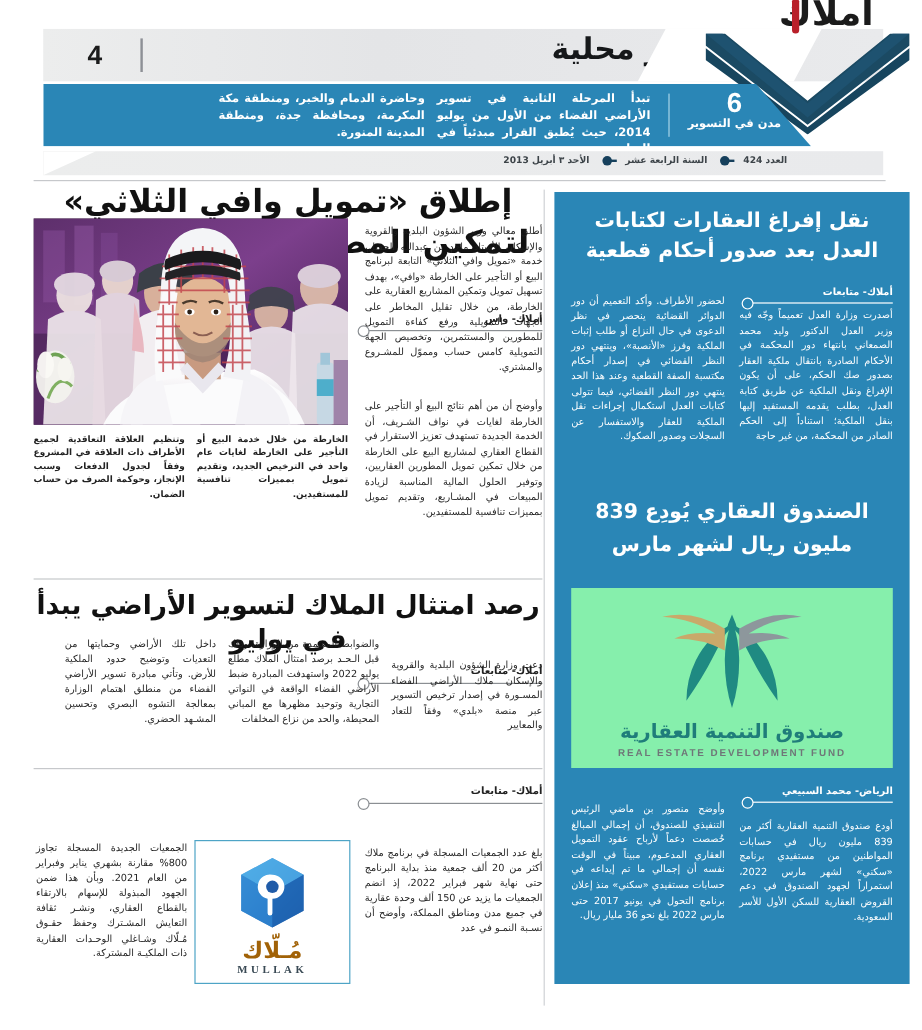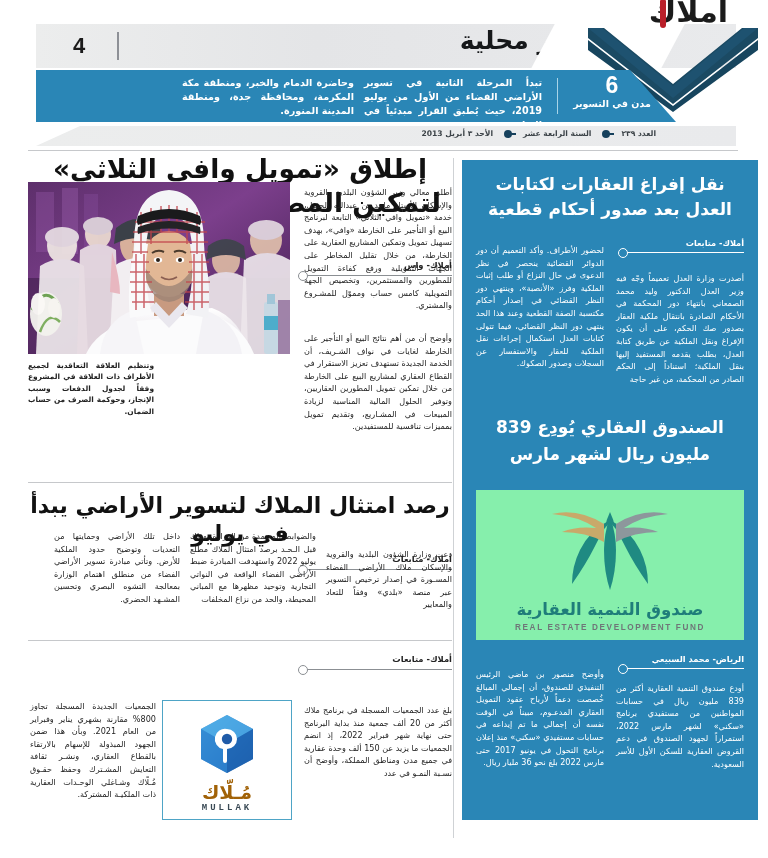--- a/index.html
+++ b/index.html
@@ -91,21 +91,21 @@
     border-radius:50%;background:#2a86b6;}
 
   .redf-box{position:absolute;left:14px;width:268px;background:#86efac;}
   .redf-ar{font-size:16.5px;font-weight:bold;color:#1f7d7a;text-align:center;letter-spacing:0.5px;}
   .redf-en{font-size:8.2px;font-weight:bold;color:#6f7678;text-align:center;letter-spacing:1.6px;
     font-family:"Liberation Sans",sans-serif;}
 
   .mullak-box{position:absolute;width:128px;height:118px;background:#fff;border:1px solid #4ea4c6;}
   .mullak-ar{font-size:19px;font-weight:bold;color:#a16207;text-align:center;letter-spacing:1px;}
   .mullak-en{font-size:9px;font-weight:bold;color:#3a4a55;text-align:center;letter-spacing:3px;
-    font-family:Liberation Mono, monospace;}
+    font-family:Liberation Serif, serif;}
 
   .sideline{position:absolute;background:#cfd2d5;width:1px;}
 </style>
 </head>
 <body>
 
 <div class="page">
 
   <div class="masthead">
     <div class="mast-grey"></div>
@@ -125,27 +125,27 @@
     <div class="logo-alef"></div>
   </div>
 
   <div class="infostrip">
     <div class="bg"></div>
     <div class="is-num">
       <div class="n">6</div>
       <div class="l">مدن في التسوير</div>
     </div>
     <div class="is-sep"></div>
-    <div class="is-col is-col1">تبدأ المرحلة الثانية في تسوير الأراضي الفضاء من الأول من يوليو 2019، حيث يُطبق القرار مبدئياً في الرياض.</div>
+    <div class="is-col is-col1">تبدأ المرحلة الثانية في تسوير الأراضي الفضاء من الأول من يوليو 2014، حيث يُطبق القرار مبدئياً في الرياض.</div>
     <div class="is-col is-col2">وحاضرة الدمام والخبر، ومنطقة مكة المكرمة، ومحافظة جدة، ومنطقة المدينة المنورة.</div>
   </div>
 
   <div class="datebar">
     <div class="inner">
-      <span>العدد ٢٣٩</span>
+      <span>العدد 424</span>
       <span class="dotm"></span>
       <span>السنة الرابعة عشر</span>
       <span class="dotm"></span>
       <span>الأحد ٣ أبريل 2013</span>
     </div>
   </div>
   <div class="datebar-cut"></div>
 
   <div class="hrule" style="left:28px;top:150px;width:710px;"></div>
   <div class="sideline" style="right:314px;top:158px;height:680px;"></div>
@@ -282,20 +282,21 @@
           <g opacity="0.95">
             <rect x="236" y="120" width="14" height="52" rx="3" fill="#bfd8e4" opacity="0.85"></rect>
             <rect x="236" y="134" width="14" height="14" fill="#3aa7c9" opacity="0.9"></rect>
             <rect x="239" y="112" width="8" height="10" fill="#9ec6d8"></rect>
           </g>
           <rect x="250" y="118" width="12" height="54" fill="#6c3f7d" opacity="0.55"></rect>
         </svg>
       </div>
 
       <div class="caption" style="left:0;top:208px;width:126px;">وتنظيم العلاقة التعاقدية لجميع الأطراف ذات العلاقة في المشروع وفقاً لجدول الدفعات وسبب الإنجاز، وحوكمة الصرف من حساب الضمان.</div>
+      <div class="caption" style="left:136px;top:208px;width:126px;">الخارطة من خلال خدمة البيع أو التأجير على الخارطة لغايات عام واحد في الترخيص الجديد، وتقديم تمويل بمميزات تنافسية للمستفيدين.</div>
 
       <div class="bodytext" style="position:absolute;right:0;top:34px;width:148px;">أطلق معالي وزير الشؤون البلدية والقروية والإسكان الأستاذ ماجد بن عبدالله الحقيل، خدمة «تمويل وافي الثلاثي» التابعة لبرنامج البيع أو التأجير على الخارطة «وافي»، بهدف تسهيل تمويل وتمكين المشاريع العقارية على الخارطة، من خلال تقليل المخاطر على الجهات التمويلية ورفع كفاءة التمويل للمطورين والمستثمرين، وتخصيص الجهة التمويلية كامس حساب ومموّل للمشـروع والمشتري.</div>
       <div class="bodytext" style="position:absolute;right:0;top:180px;width:148px;">وأوضح أن من أهم نتائج البيع أو التأجير على الخارطة لغايات في نواف الشـريف، أن الخدمة الجديدة تستهدف تعزيز الاستقرار في القطاع العقاري لمشاريع البيع على الخارطة من خلال تمكين تمويل المطورين العقاريين، وتوفير الحلول المالية المناسبة لزيادة المبيعات في المشـاريع، وتقديم تمويل بمميزات تنافسية للمستفيدين.</div>
     </div>
 
     <div class="hrule" style="position:absolute;left:0;top:330px;width:424px;"></div>
 
     <div style="position:absolute;left:0;top:340px;width:424px;">
       <div class="headline2" style="position:relative;">رصد امتثال الملاك لتسوير الأراضي يبدأ في يوليو</div>
 
@@ -350,21 +351,21 @@
 
     <div style="position:absolute;left:14px;top:12px;width:268px;">
       <div class="side-head">نقل إفراغ العقارات لكتابات العدل بعد صدور أحكام قطعية</div>
 
       <div class="side-byline" style="margin-top:10px;width:130px;position:absolute;right:0;top:56px;">
         <div class="t">أملاك- متابعات</div>
         <div class="rl" style="width:122px;right:0;"></div>
         <div class="circ" style="right:116px;"></div>
       </div>
 
-      <div class="side-body" style="position:absolute;right:0;top:100px;width:128px;">أصدرت وزارة العدل تعميماً وجّه فيه وزير العدل الدكتور وليد محمد الصمعاني بانتهاء دور المحكمة في الأحكام الصادرة بانتقال ملكية العقار بصدور صك الحكم، على أن يكون الإفراغ ونقل الملكية عن طريق كتابة العدل، بطلب يقدمه المستفيد إليها بنقل الملكية؛ استناداً إلى الحكم الصادر من المحكمة، من غير حاجة</div>
+      <div class="side-body" style="position:absolute;right:0;top:84px;width:128px;">أصدرت وزارة العدل تعميماً وجّه فيه وزير العدل الدكتور وليد محمد الصمعاني بانتهاء دور المحكمة في الأحكام الصادرة بانتقال ملكية العقار بصدور صك الحكم، على أن يكون الإفراغ ونقل الملكية عن طريق كتابة العدل، بطلب يقدمه المستفيد إليها بنقل الملكية؛ استناداً إلى الحكم الصادر من المحكمة، من غير حاجة</div>
       <div class="side-body" style="position:absolute;right:140px;top:72px;width:128px;">لحضور الأطراف. وأكد التعميم أن دور الدوائر القضائية ينحصر في نظر الدعوى في حال النزاع أو طلب إثبات الملكية وفرز «الأنصبة»، وينتهي دور النظر القضائي في إصدار أحكام مكتسبة الصفة القطعية وعند هذا الحد ينتهي دور النظر القضائي، فيما تتولى كتابات العدل استكمال إجراءات نقل الملكية للعقار والاستفسار عن السجلات وصدور الصكوك.</div>
     </div>
 
     <div style="position:absolute;left:14px;top:254px;width:268px;">
       <div class="side-head" style="line-height:27px;font-size:17px;">الصندوق العقاري يُودِع 839 مليون ريال لشهر مارس</div>
     </div>
 
     <div class="redf-box" style="top:330px;height:150px;">
       <svg viewBox="0 0 268 96" width="268" height="96" style="display:block;margin-top:12px;">
         <path d="M134 14 q-6 18 -6 34 q0 22 6 40 q6 -18 6 -40 q0 -16 -6 -34z" fill="#1f8a82"></path>

